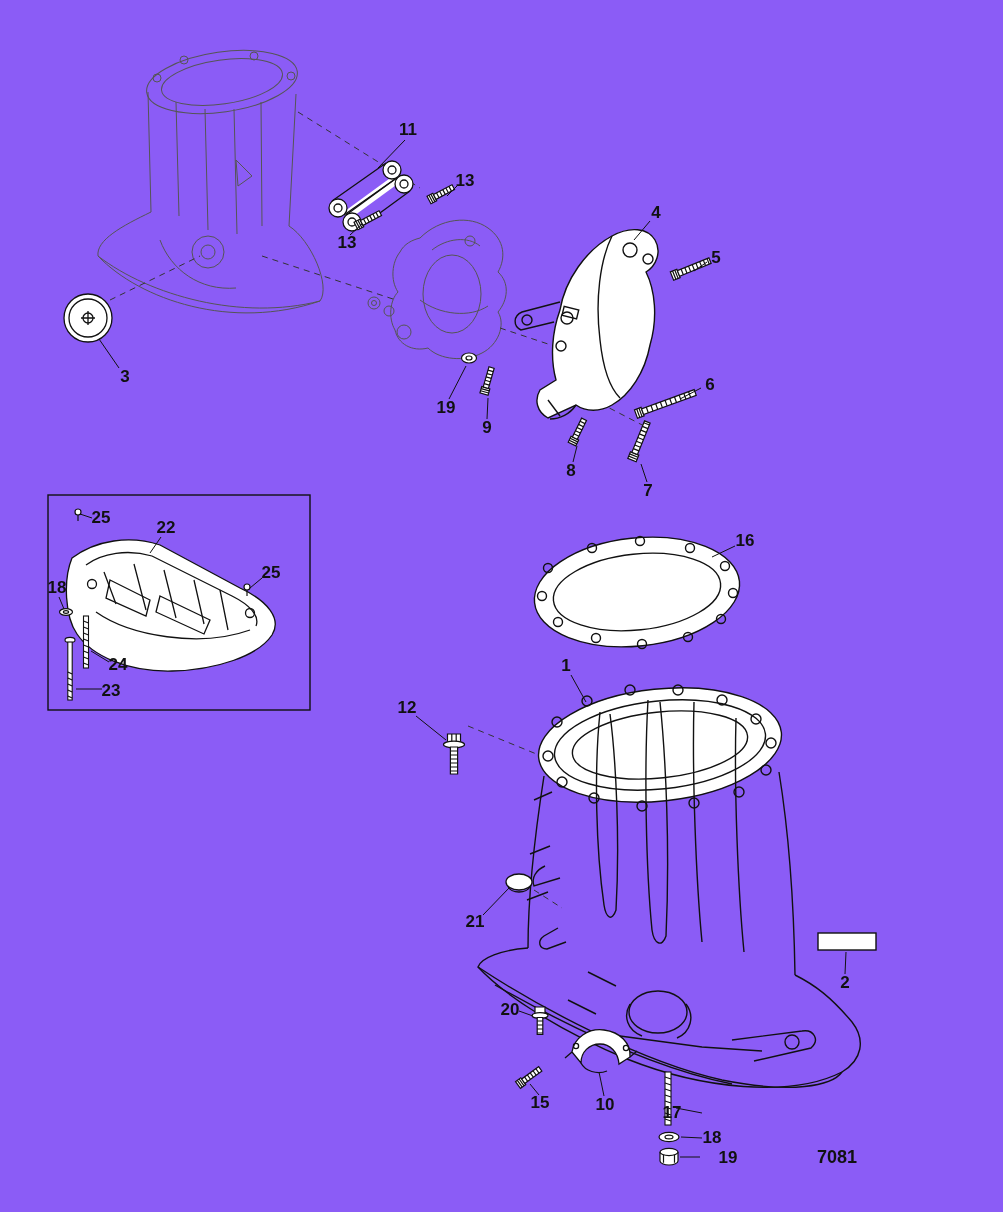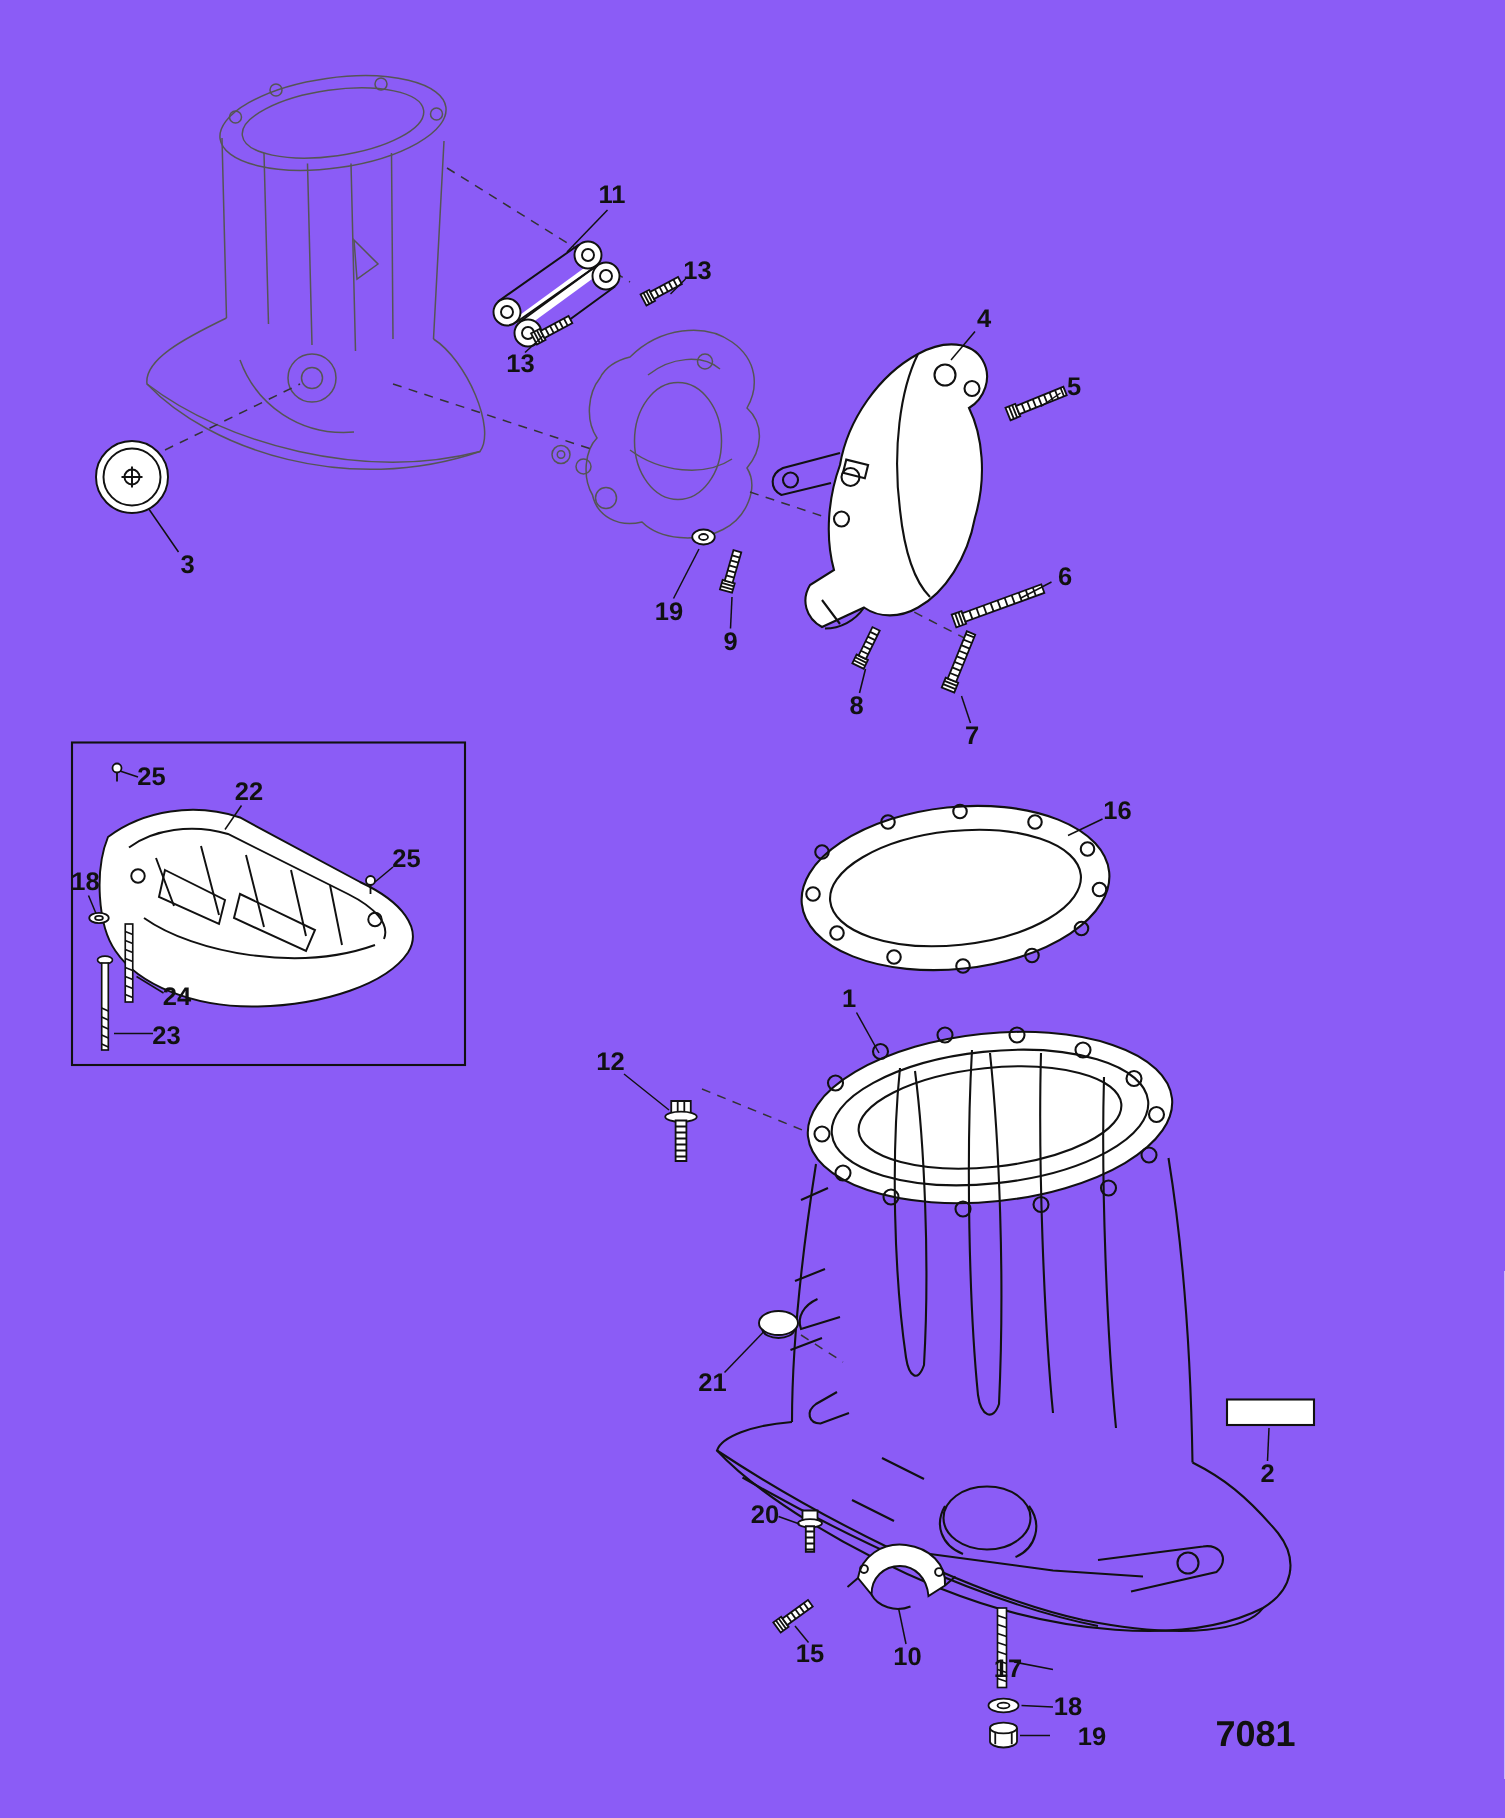--- a/index.html
+++ b/index.html
@@ -2,21 +2,21 @@
 <html><head>
 <meta charset="utf-8">
 <style>
   html,body{margin:0;padding:0;background:#fff;}
   .stage{position:relative;width:1003px;height:1212px;background:#8b5cf6;
          font-family:"Liberation Sans",sans-serif;overflow:hidden;}
   .stage svg{position:absolute;left:0;top:0;}
   .callout{position:absolute;transform:translate(-50%,-50%);
            font-weight:bold;font-size:17px;color:#111;user-select:none;}
   .fignum{position:absolute;transform:translate(-50%,-50%);
-          font-weight:bold;font-size:24px;color:#111;}
+          font-weight:bold;font-size:18px;color:#111;}
 </style>
 </head>
 <body>
 
 <div class="stage">
 
 <svg width="1003" height="1212" viewBox="0 0 1003 1212">
   <defs>
     <g id="bolt-sm" fill="#fff" stroke="#111" stroke-width="1.2">
       <path d="M0 -4.2 h6.5 v8.4 h-6.5 z"></path>

